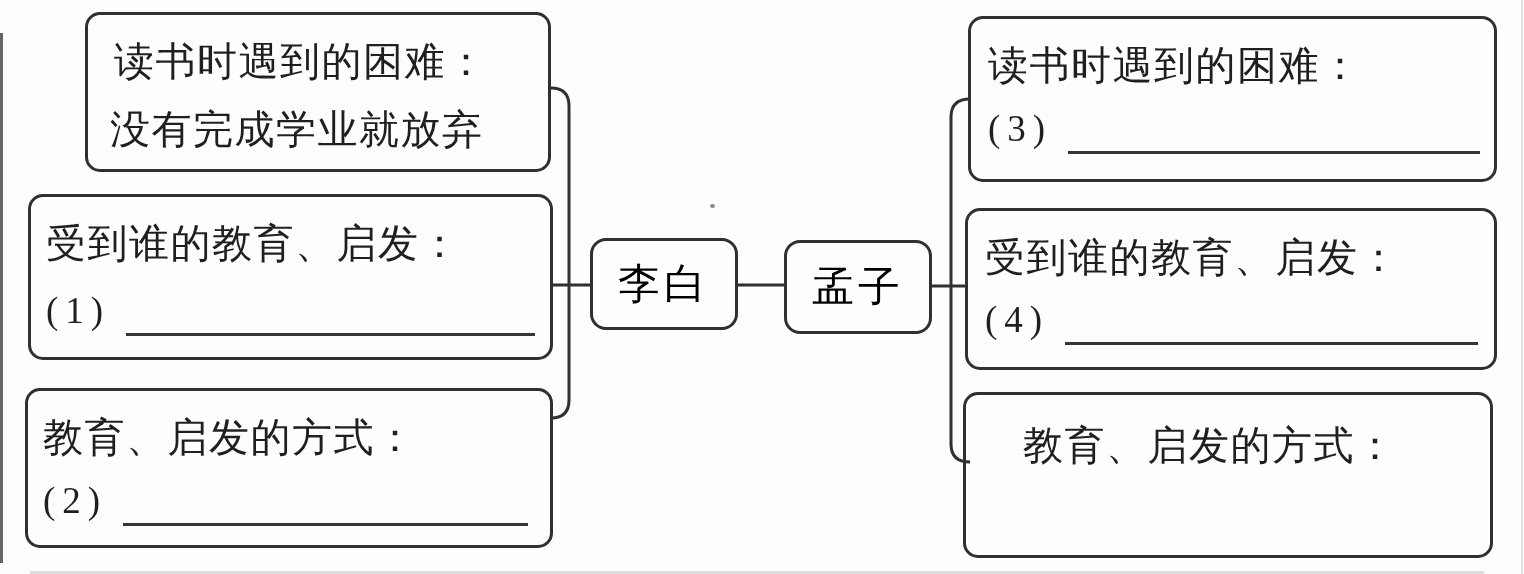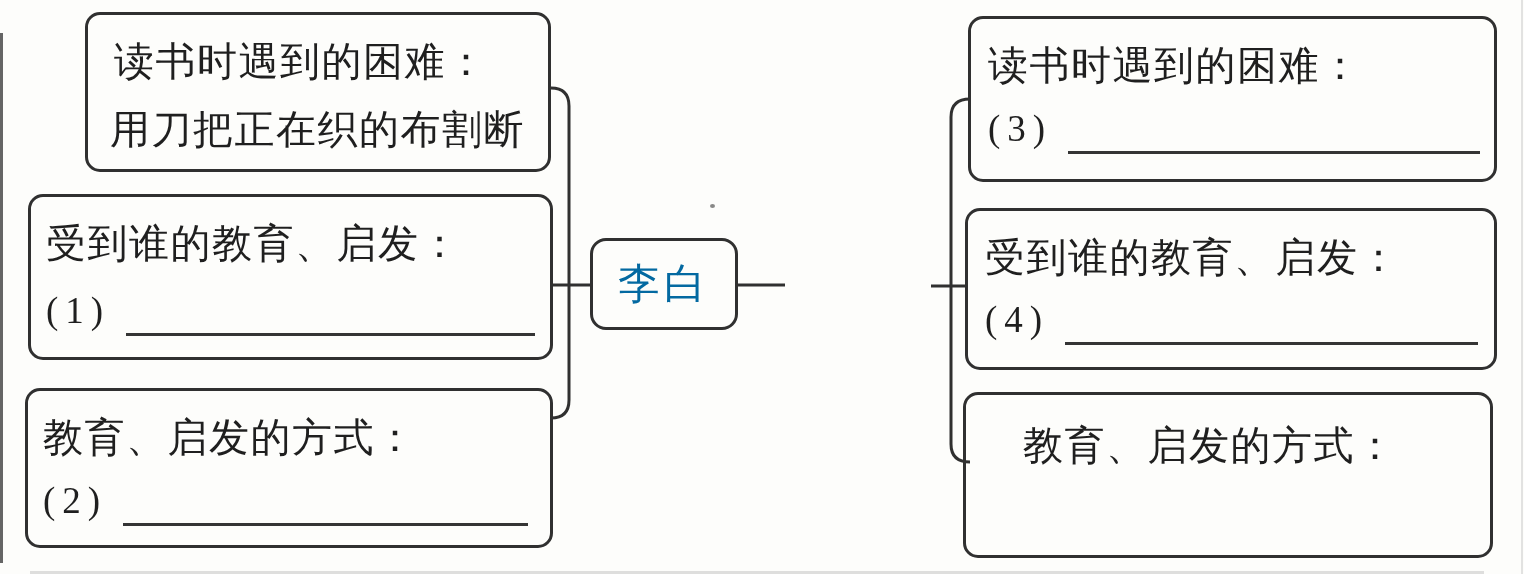--- a/index.html
+++ b/index.html
@@ -25,21 +25,21 @@
     box-sizing:border-box;
     padding-left:17px;
   }
   .node{
     position:absolute;
     border:3px solid #303030;
     border-radius:16px;
     background:#fdfdfb;
     box-sizing:border-box;
     display:flex;align-items:center;justify-content:center;
-    font-size:42px;color:#0369a1;letter-spacing:4px;
+    font-size:42px;color:#000000;letter-spacing:4px;
   }
   .t{
     position:absolute;
     font-size:40px;line-height:44px;
     color:#1f1f1f;letter-spacing:1.5px;
     white-space:nowrap;
   }
   .row{
     position:absolute;
     display:flex;align-items:flex-end;
@@ -95,41 +95,44 @@
   <svg class="connectors" viewBox="0 0 1524 574" xmlns="http://www.w3.org/2000/svg">
     <path d="M 551 88 Q 569 88 569 106 L 569 400 Q 569 418 551 418" fill="none" stroke="#303030" stroke-width="3"></path>
     <path d="M 551 285 H 591" fill="none" stroke="#303030" stroke-width="3"></path>
     <path d="M 737 285 H 785" fill="none" stroke="#303030" stroke-width="3"></path>
     <path d="M 931 286 H 967" fill="none" stroke="#303030" stroke-width="3"></path>
     <path d="M 970 99 Q 951 99 951 117 L 951 444 Q 951 462 970 462" fill="none" stroke="#303030" stroke-width="3"></path>
   </svg>
 
   <div class="box box-l1">
     <div class="t t1">读书时遇到的困难：</div>
-    <div class="t t2">用刀把正在织的布割断</div>
+    <div class="t t2">没有完成学业就放弃</div>
   </div>
 
   <div class="box box-l2">
     <div class="t t1">受到谁的教育、启发：</div>
     <div class="row">
       <span class="num">(1)</span>
       <span class="blank"></span>
     </div>
   </div>
 
   <div class="box box-l3">
     <div class="t t1">教育、启发的方式：</div>
     <div class="row">
       <span class="num">(2)</span>
       <span class="blank"></span>
     </div>
   </div>
 
   <div class="node node-libai">
     <span>李白</span>
+  </div>
+  <div class="node node-mengzi">
+    <span>孟子</span>
   </div>
 
   <div class="box box-r1">
     <div class="t t1">读书时遇到的困难：</div>
     <div class="row">
       <span class="num">(3)</span>
       <span class="blank"></span>
     </div>
   </div>
 

